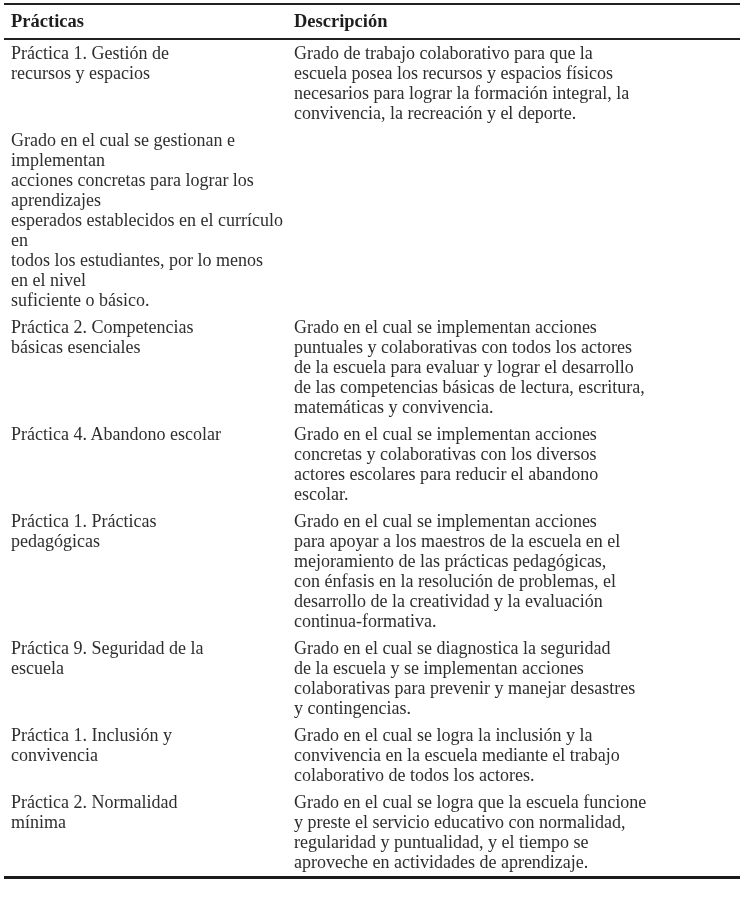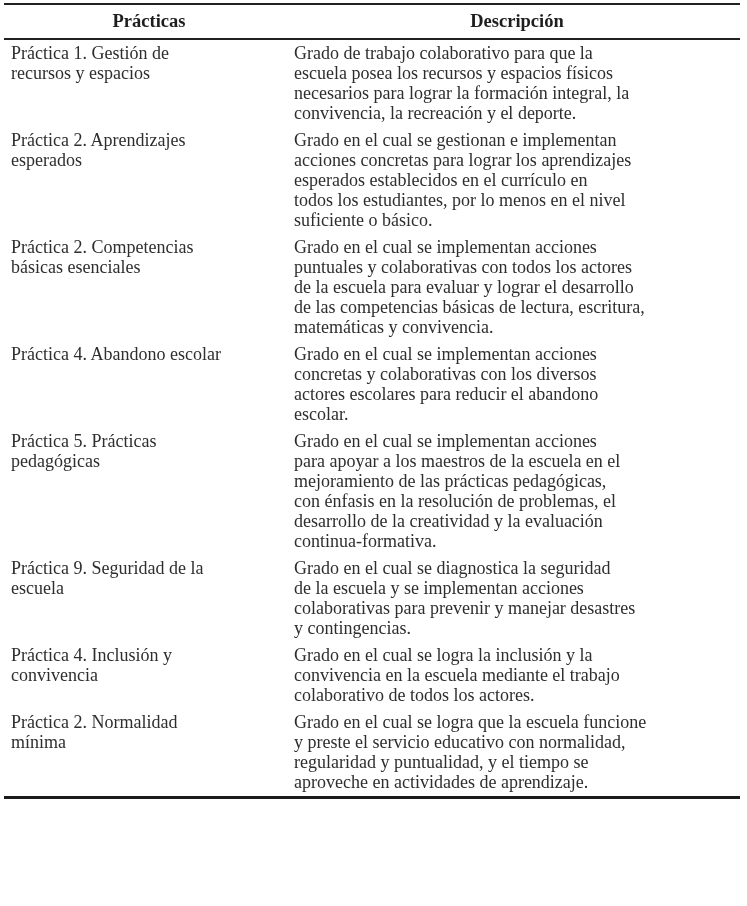--- a/index.html
+++ b/index.html
@@ -17,21 +17,20 @@
   .table {
     margin: 3px 7px 0 4px;
     border-top: 2px solid #212121;
     border-bottom: 3px solid #1a1a1a;
   }
   .header-row {
     display: grid;
     grid-template-columns: 283px 1fr;
     border-bottom: 2px solid #212121;
     padding: 5px 0 5px 0;
-    text-align: center;
   }
   .header-cell {
     font-weight: bold;
     font-size: 18.5px;
     line-height: 23px;
     color: #1e1e1e;
     padding-left: 7px;
   }
   .row {
     display: grid;
@@ -59,22 +58,20 @@
   <div class="row">
     <div class="cell">Práctica 1. Gestión de
 recursos y espacios</div>
     <div class="cell">Grado de trabajo colaborativo para que la
 escuela posea los recursos y espacios físicos
 necesarios para lograr la formación integral, la
 convivencia, la recreación y el deporte.</div>
   </div>
 
   <div class="row">
-    <div class="cell">Práctica 2. Aprendizajes
-esperados</div>
     <div class="cell">Grado en el cual se gestionan e implementan
 acciones concretas para lograr los aprendizajes
 esperados establecidos en el currículo en
 todos los estudiantes, por lo menos en el nivel
 suficiente o básico.</div>
   </div>
 
   <div class="row">
     <div class="cell">Práctica 2. Competencias
 básicas esenciales</div>
@@ -87,41 +84,41 @@
 
   <div class="row">
     <div class="cell">Práctica 4. Abandono escolar</div>
     <div class="cell">Grado en el cual se implementan acciones
 concretas y colaborativas con los diversos
 actores escolares para reducir el abandono
 escolar.</div>
   </div>
 
   <div class="row">
-    <div class="cell">Práctica 5. Prácticas
+    <div class="cell">Práctica 1. Prácticas
 pedagógicas</div>
     <div class="cell">Grado en el cual se implementan acciones
 para apoyar a los maestros de la escuela en el
 mejoramiento de las prácticas pedagógicas,
 con énfasis en la resolución de problemas, el
 desarrollo de la creatividad y la evaluación
 continua-formativa.</div>
   </div>
 
   <div class="row">
     <div class="cell">Práctica 9. Seguridad de la
 escuela</div>
     <div class="cell">Grado en el cual se diagnostica la seguridad
 de la escuela y se implementan acciones
 colaborativas para prevenir y manejar desastres
 y contingencias.</div>
   </div>
 
   <div class="row">
-    <div class="cell">Práctica 4. Inclusión y
+    <div class="cell">Práctica 1. Inclusión y
 convivencia</div>
     <div class="cell">Grado en el cual se logra la inclusión y la
 convivencia en la escuela mediante el trabajo
 colaborativo de todos los actores.</div>
   </div>
 
   <div class="row">
     <div class="cell">Práctica 2. Normalidad
 mínima</div>
     <div class="cell">Grado en el cual se logra que la escuela funcione

